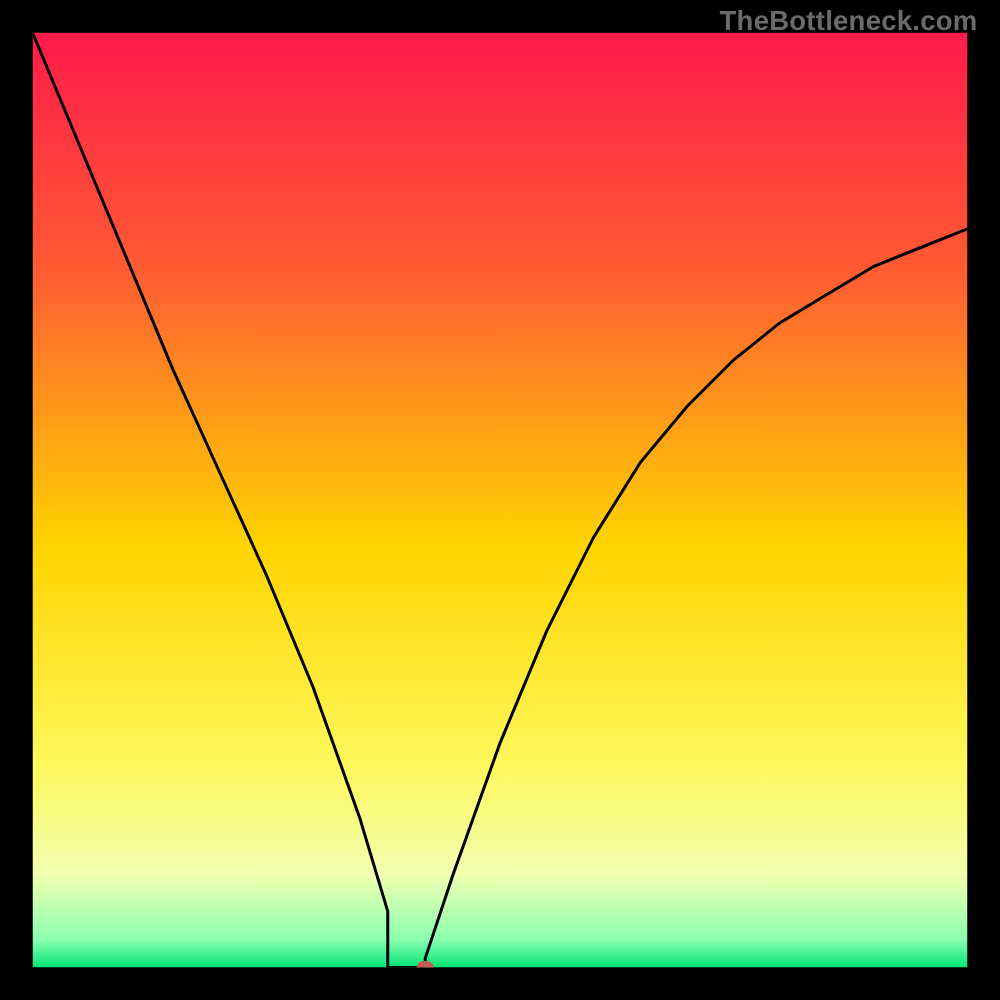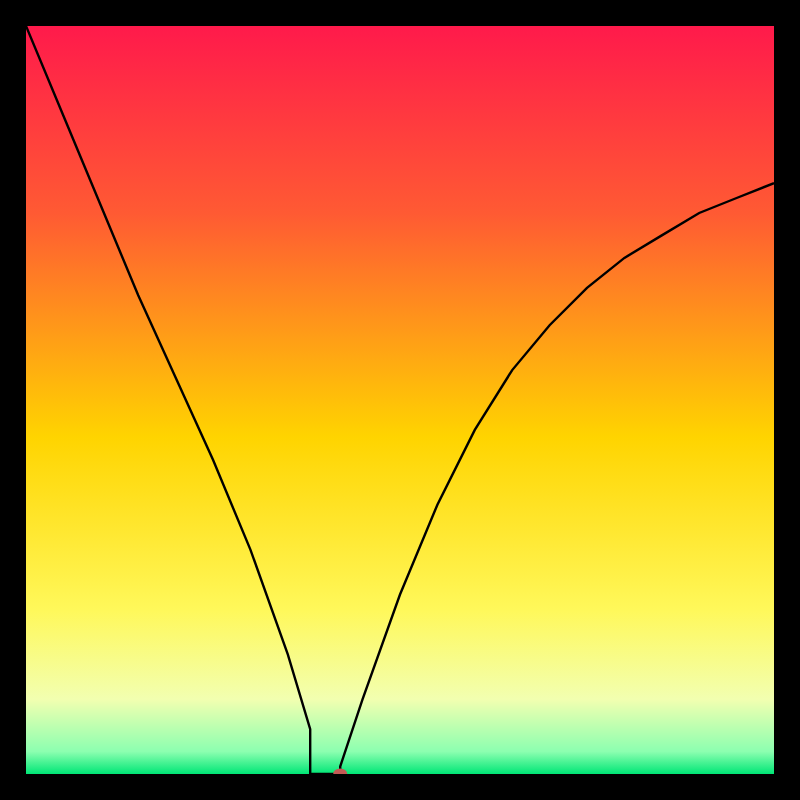--- a/index.html
+++ b/index.html
@@ -37,20 +37,21 @@
     background: #000;
   }
   svg {
     display: block;
   }
 </style>
 </head>
 <body>
 
 <div class="frame">
+  <div class="watermark">TheBottleneck.com</div>
 
   <div class="plot-outer">
     <svg id="chart-svg" width="748" height="748" viewBox="0 0 748 748">
       <defs>
         <linearGradient id="bg-grad" x1="0" y1="0" x2="0" y2="1">
             <stop offset="0%" stop-color="#ff1a4b"></stop>
             <stop offset="25%" stop-color="#ff5a33"></stop>
             <stop offset="55%" stop-color="#ffd400"></stop>
             <stop offset="78%" stop-color="#fff85a"></stop>
             <stop offset="90%" stop-color="#f2ffb0"></stop>

